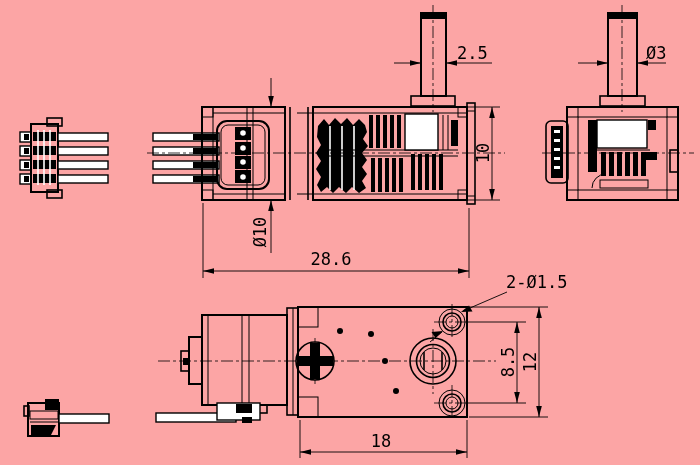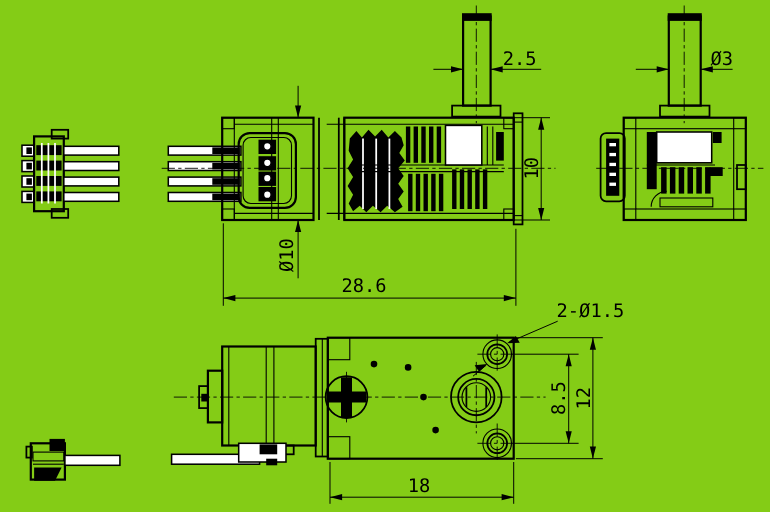--- a/index.html
+++ b/index.html
@@ -1,16 +1,16 @@
 <!DOCTYPE html>
 <html><head>
 <meta charset="utf-8">
 <style>
   html,body{margin:0;padding:0;background:#fff;}
-  .stage{position:relative;width:700px;height:465px;background:#84cc16;overflow:hidden;
+  .stage{position:relative;width:700px;height:465px;background:#fca5a5;overflow:hidden;
          font-family:"DejaVu Sans Mono","Liberation Mono",monospace;}
   svg{position:absolute;left:0;top:0;}
   svg text{font-family:"DejaVu Sans Mono","Liberation Mono",monospace;font-size:17px;fill:#000;}
   .part{stroke:#000;fill:none;stroke-width:1.6;}
   .part2{stroke:#000;fill:none;stroke-width:2;}
   .thin{stroke:#000;fill:none;stroke-width:1;}
   .dim{stroke:#000;fill:none;stroke-width:0.9;}
   .cl{stroke:#000;fill:none;stroke-width:0.8;stroke-dasharray:12 3 3 3;}
   .blk{fill:#000;stroke:none;}
   .wht{fill:#fff;stroke:#000;stroke-width:1.4;}

